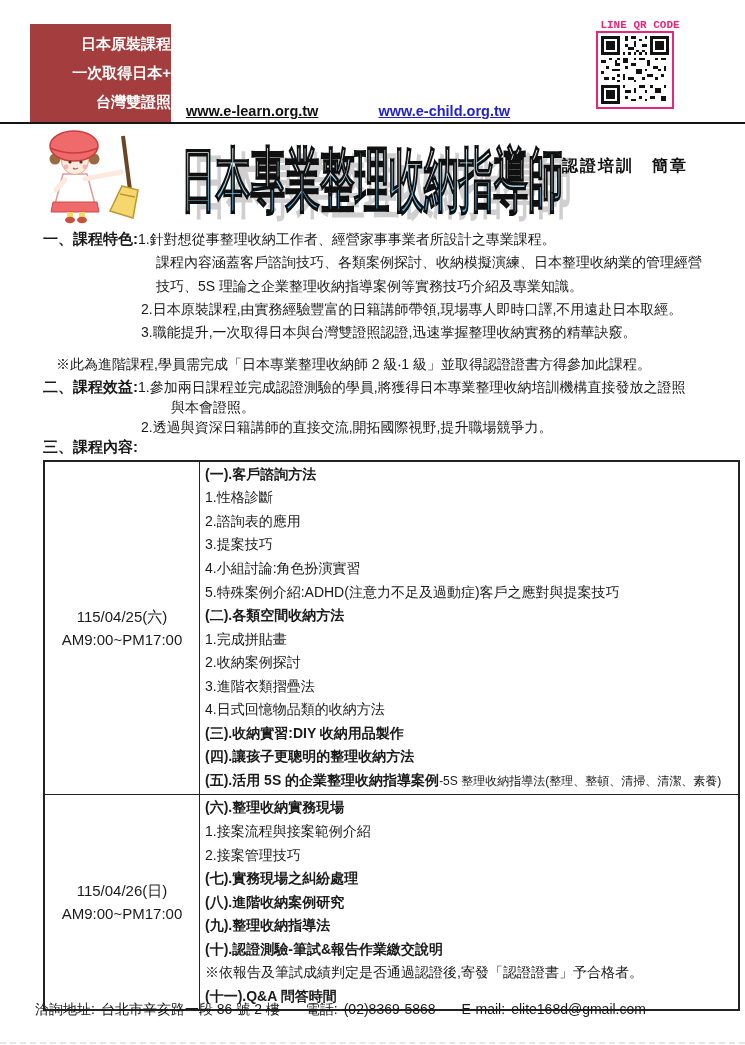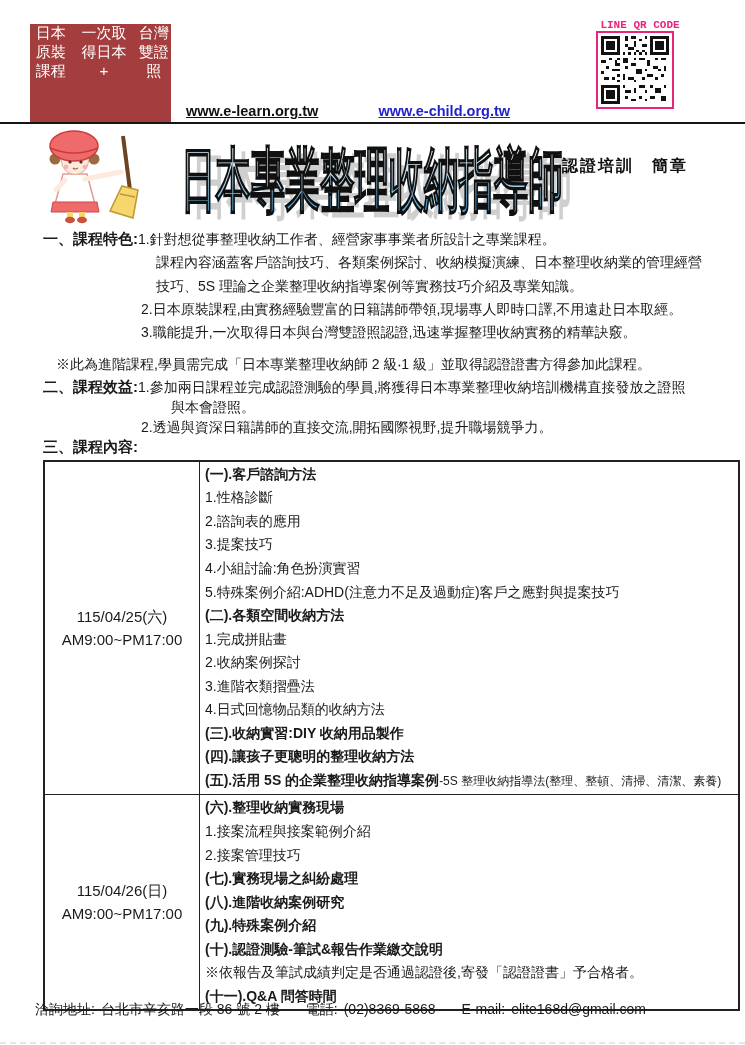--- a/index.html
+++ b/index.html
@@ -1,21 +1,21 @@
 <!DOCTYPE html>
 <html><head>
 <meta charset="utf-8">
 <style>
   html,body{margin:0;padding:0;background:#fff;}
   .page{position:relative;width:745px;height:1045px;background:#fff;overflow:hidden;
         font-family:"Liberation Sans",sans-serif;color:#1a1a1a;}
   
   .badge{position:absolute;left:30px;top:24px;width:141px;height:98px;background:#A43E3E;
-         color:#fff;font-weight:normal;font-size:15px;display:flex;
-         align-items:flex-start;justify-content:center;gap:10px;text-align:center;}
+         color:#fff;font-weight:bold;font-size:15px;display:flex;flex-direction:column;
+         align-items:flex-end;justify-content:center;gap:10px;text-align:center;}
   .links{position:absolute;left:186px;top:103px;font-size:14.5px;font-weight:bold;}
   .link1{color:#111;text-decoration:underline;margin-right:16px;cursor:pointer;}
   .link2{color:#2222CC;text-decoration:underline;cursor:pointer;margin-left:40px;}
   .hr-black{position:absolute;left:0;top:122px;width:745px;height:2px;background:#151515;}
   .qr-label{position:absolute;left:594px;top:19px;width:92px;text-align:center;color:#E8257D;
             font-family:"Liberation Mono",monospace;font-size:11px;font-weight:bold;}
   .qr-box{position:absolute;left:596px;top:31px;width:78px;height:78px;border:2px solid #E8257D;
           background:#fff;padding:3px;box-sizing:border-box;}
   .qr-box svg{display:block;width:100%;height:100%;}
   
@@ -237,21 +237,21 @@
         <td class="cell-date">
           <div>115/04/26(日)</div>
           <div>AM9:00~PM17:00</div>
         </td>
         <td class="cell-items">
           <div class="titem b">(六).整理收納實務現場</div>
           <div class="titem">1.接案流程與接案範例介紹</div>
           <div class="titem">2.接案管理技巧</div>
           <div class="titem b">(七).實務現場之糾紛處理</div>
           <div class="titem b">(八).進階收納案例研究</div>
-          <div class="titem b">(九).特殊案例介紹</div>
+          <div class="titem b">(九).整理收納指導法</div>
           <div class="titem b">(十).認證測驗-筆試&amp;報告作業繳交說明</div>
           <div class="titem">※依報告及筆試成績判定是否通過認證後,寄發「認證證書」予合格者。</div>
           <div class="titem b">(十一).Q&amp;A 問答時間</div>
         </td>
       </tr>
     </tbody>
       </table>
   </div>
 
   <div class="footer">

